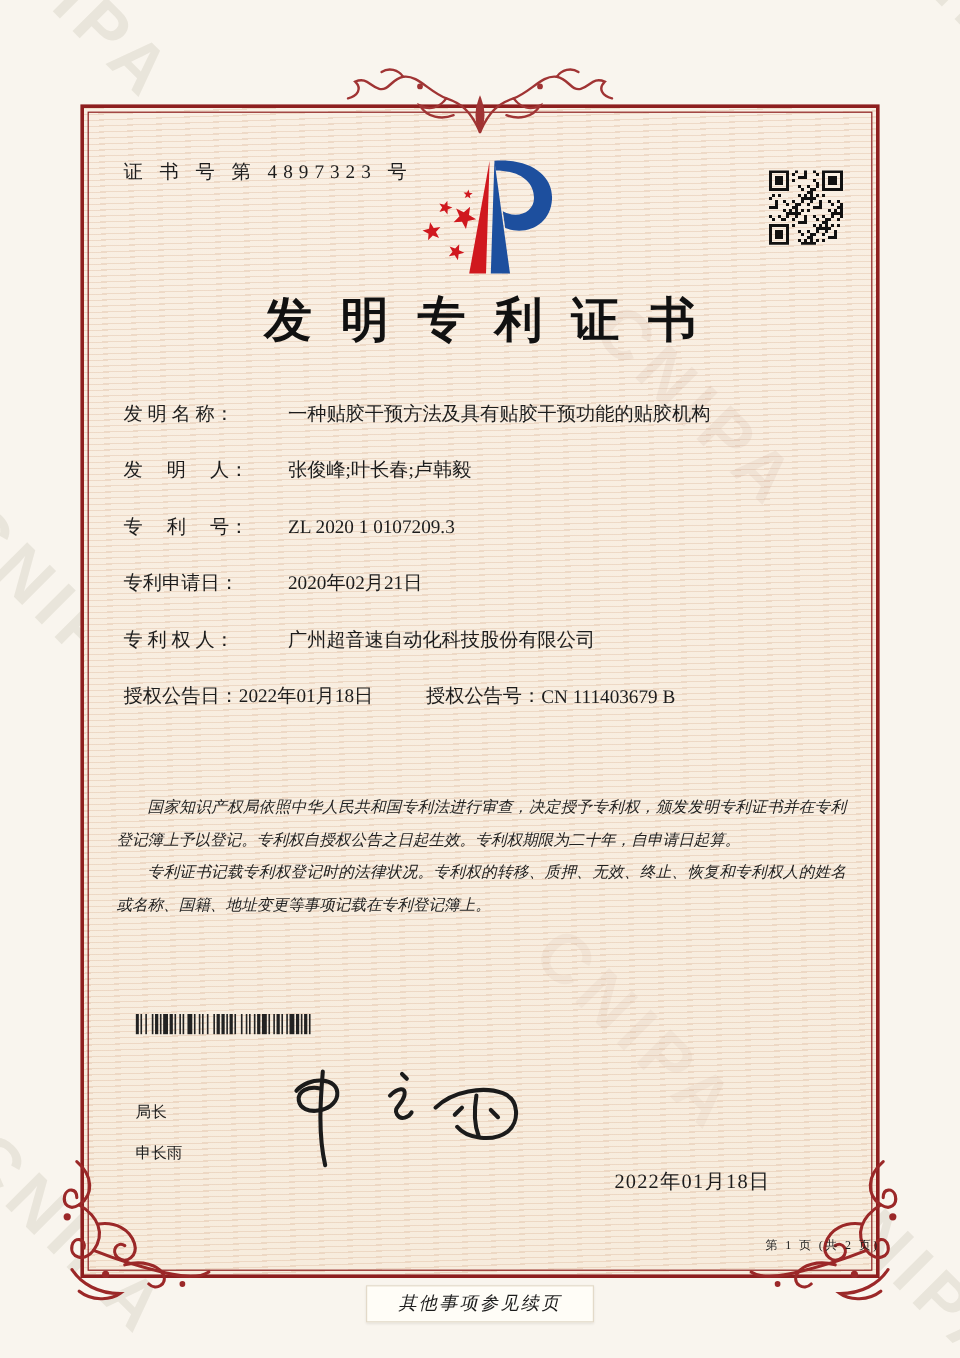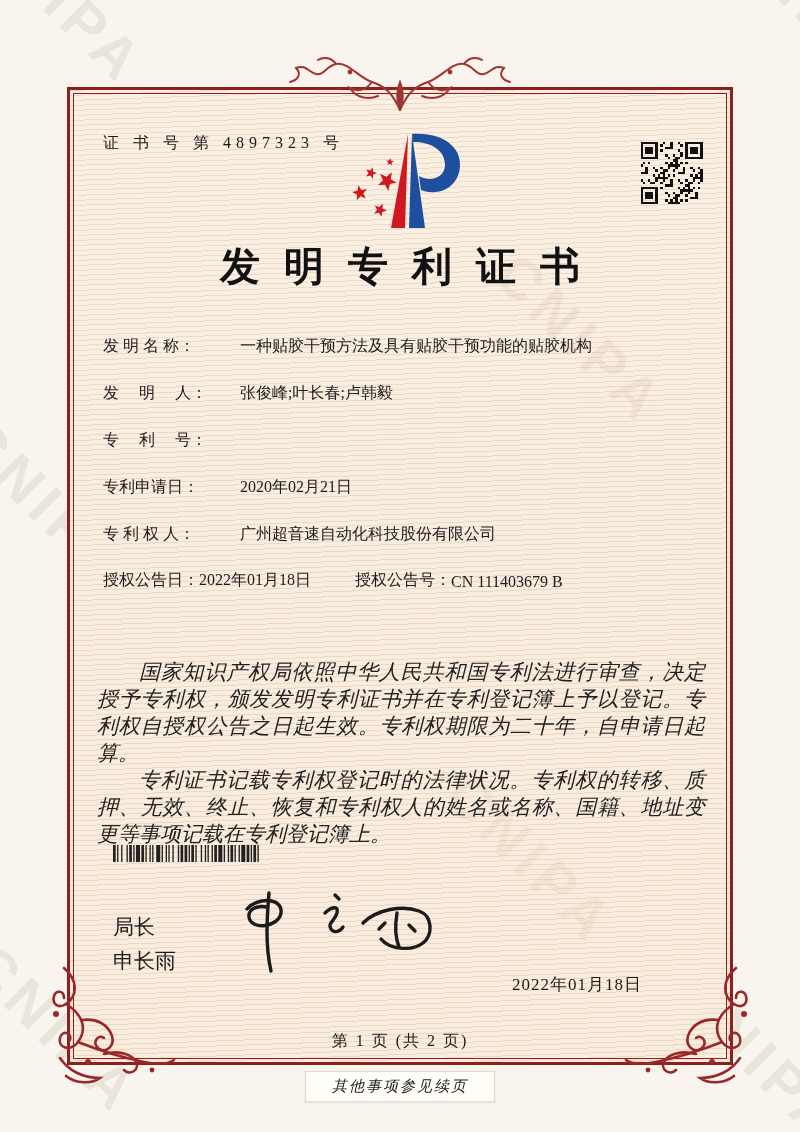--- a/index.html
+++ b/index.html
@@ -42,29 +42,29 @@
   }
   .fields{position:absolute;left:36px;top:248px;width:600px;font-size:16px;}
   .frow{display:flex;margin-bottom:25px;line-height:22px;gap:19px;}
   .flabel{flex:0 0 118px;white-space:nowrap;}
   .fvalue{flex:1 1 auto;}
   .grant-row{display:flex;}
   .grant-row .pair{display:flex;align-items:flex-end;}
   .grant-row .pair.second{margin-left:44px;}
   .paras{
     position:absolute;left:30px;top:572px;width:608px;
-    font-size:21px;line-height:27px;text-align:justify;
+    font-size:13px;line-height:27px;text-align:justify;
     font-style:italic;color:#222;
   }
   .paras p{margin:0;text-indent:2em;}
   .barcode{position:absolute;left:46px;top:758px;width:206px;height:17px;}
-  .signer{position:absolute;left:46px;top:823px;font-size:21px;line-height:34px;}
+  .signer{position:absolute;left:46px;top:823px;font-size:13px;line-height:34px;}
   .signature{position:absolute;left:150px;top:796px;width:230px;height:95px;}
   .issue-date{position:absolute;left:400px;top:886px;width:220px;text-align:center;font-size:17px;letter-spacing:1px;}
-  .page-num{position:absolute;left:0;top:944px;width:100%;text-align:center;font-size:16px;letter-spacing:2px;}
+  .page-num{position:absolute;left:0;top:944px;width:100%;text-align:right;font-size:10px;letter-spacing:2px;}
   .cont-box{
     position:absolute;left:50%;top:1071px;transform:translateX(-50%);
     background:#fffdf7;border:1px solid #e3dac9;box-shadow:0 1px 2px rgba(0,0,0,0.08);
     padding:5px 26px;font-size:15px;font-style:italic;letter-spacing:2px;z-index:5;
   }
 </style>
 </head>
 <body>
 
 <div class="wm" style="left:-45px;top:-35px;">CNIPA</div>
@@ -297,20 +297,21 @@
     <div class="frow">
       <span class="flabel">发 明 名 称：</span>
       <span class="fvalue">一种贴胶干预方法及具有贴胶干预功能的贴胶机构</span>
     </div>
     <div class="frow">
       <span class="flabel">发　 明　 人：</span>
       <span class="fvalue">张俊峰;叶长春;卢韩毅</span>
     </div>
     <div class="frow">
       <span class="flabel">专　 利　 号：</span>
+      <span class="fvalue">ZL 2020 1 0107209.3</span>
     </div>
     <div class="frow">
       <span class="flabel">专利申请日：</span>
       <span class="fvalue">2020年02月21日</span>
     </div>
     <div class="frow">
       <span class="flabel">专 利 权 人：</span>
       <span class="fvalue">广州超音速自动化科技股份有限公司</span>
     </div>
     <div class="grant-row">

